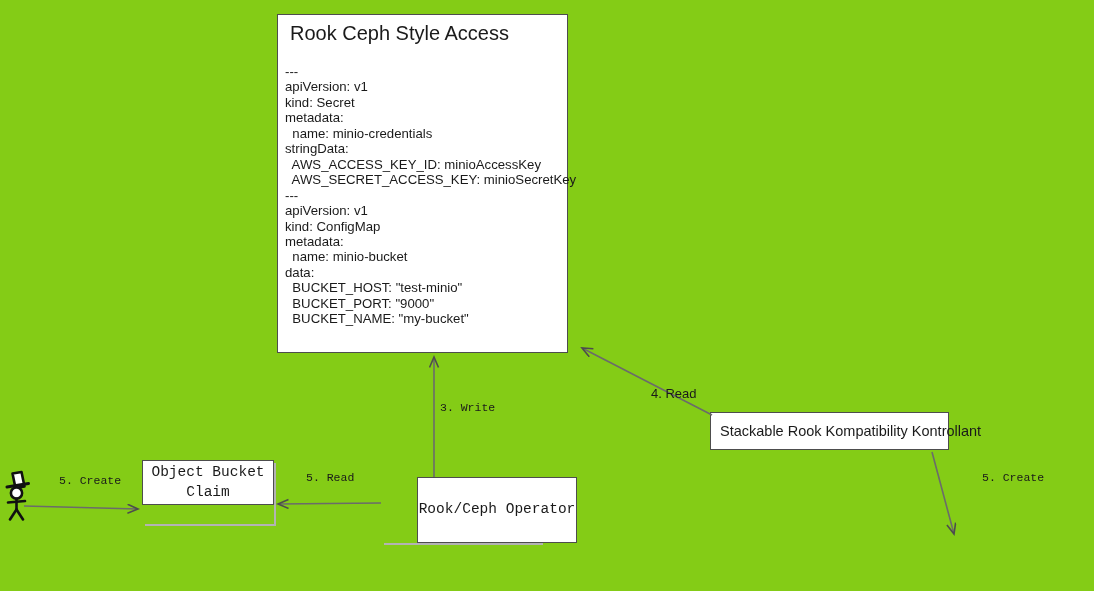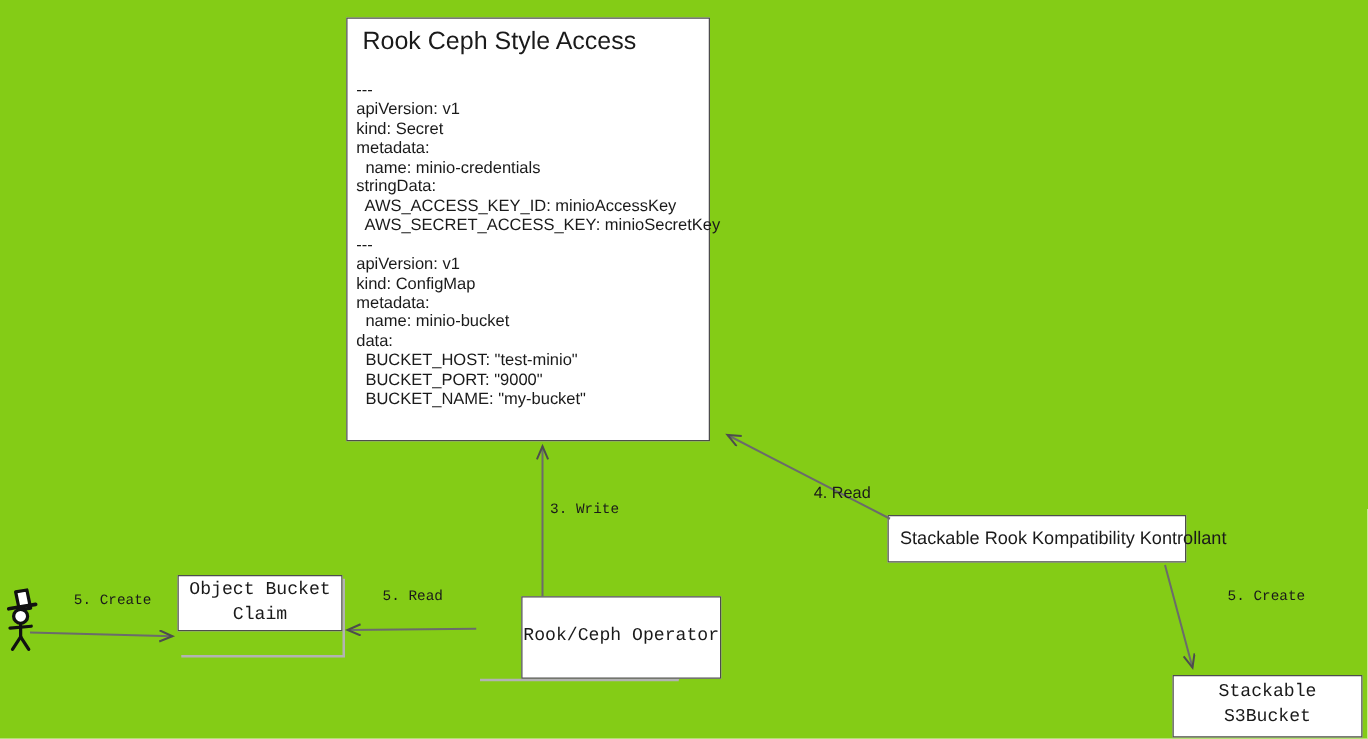--- a/index.html
+++ b/index.html
@@ -125,21 +125,20 @@
   <div class="box-shadow-edge" style="left:274px; top:463px; width:2px; height:62px;"></div>
   <div class="box mono-center" style="left:142px; top:460px; width:132px; height:45px;">Object Bucket
 Claim</div>
 
   <div class="box-shadow-edge" style="left:384px; top:543px; width:159px; height:2px;"></div>
   <div class="box-shadow-edge" style="left:541px; top:480px; width:2px; height:64px;"></div>
   <div class="box mono-center" style="left:381px; top:477px; width:160px; height:66px;margin-left:36px;">Rook/Ceph Operator</div>
 
   <div class="box sans-left" style="left:710px; top:412px; width:239px; height:38px;">Stackable Rook Kompatibility Kontrollant</div>
 
-  <div class="box mono-center" style="left:938px; top:540px; width:152px; height:50px;">Stackable S3Bucket</div>
 
   <div class="actor">
     <svg width="40" height="52" viewBox="0 0 40 52" xmlns="http://www.w3.org/2000/svg">
       <g fill="none" stroke="#111111" stroke-width="2.6" stroke-linecap="round" stroke-linejoin="round">
 
         <path d="M10.5 3.5 L19.5 2.0 L22.5 16.5 L13.5 18.0 Z" fill="#ffffff"></path>
 
         <path d="M5.0 17.0 L26.5 13.5" stroke-width="3"></path>
 
         <circle cx="14.5" cy="23.0" r="5.6" fill="#ffffff"></circle>

